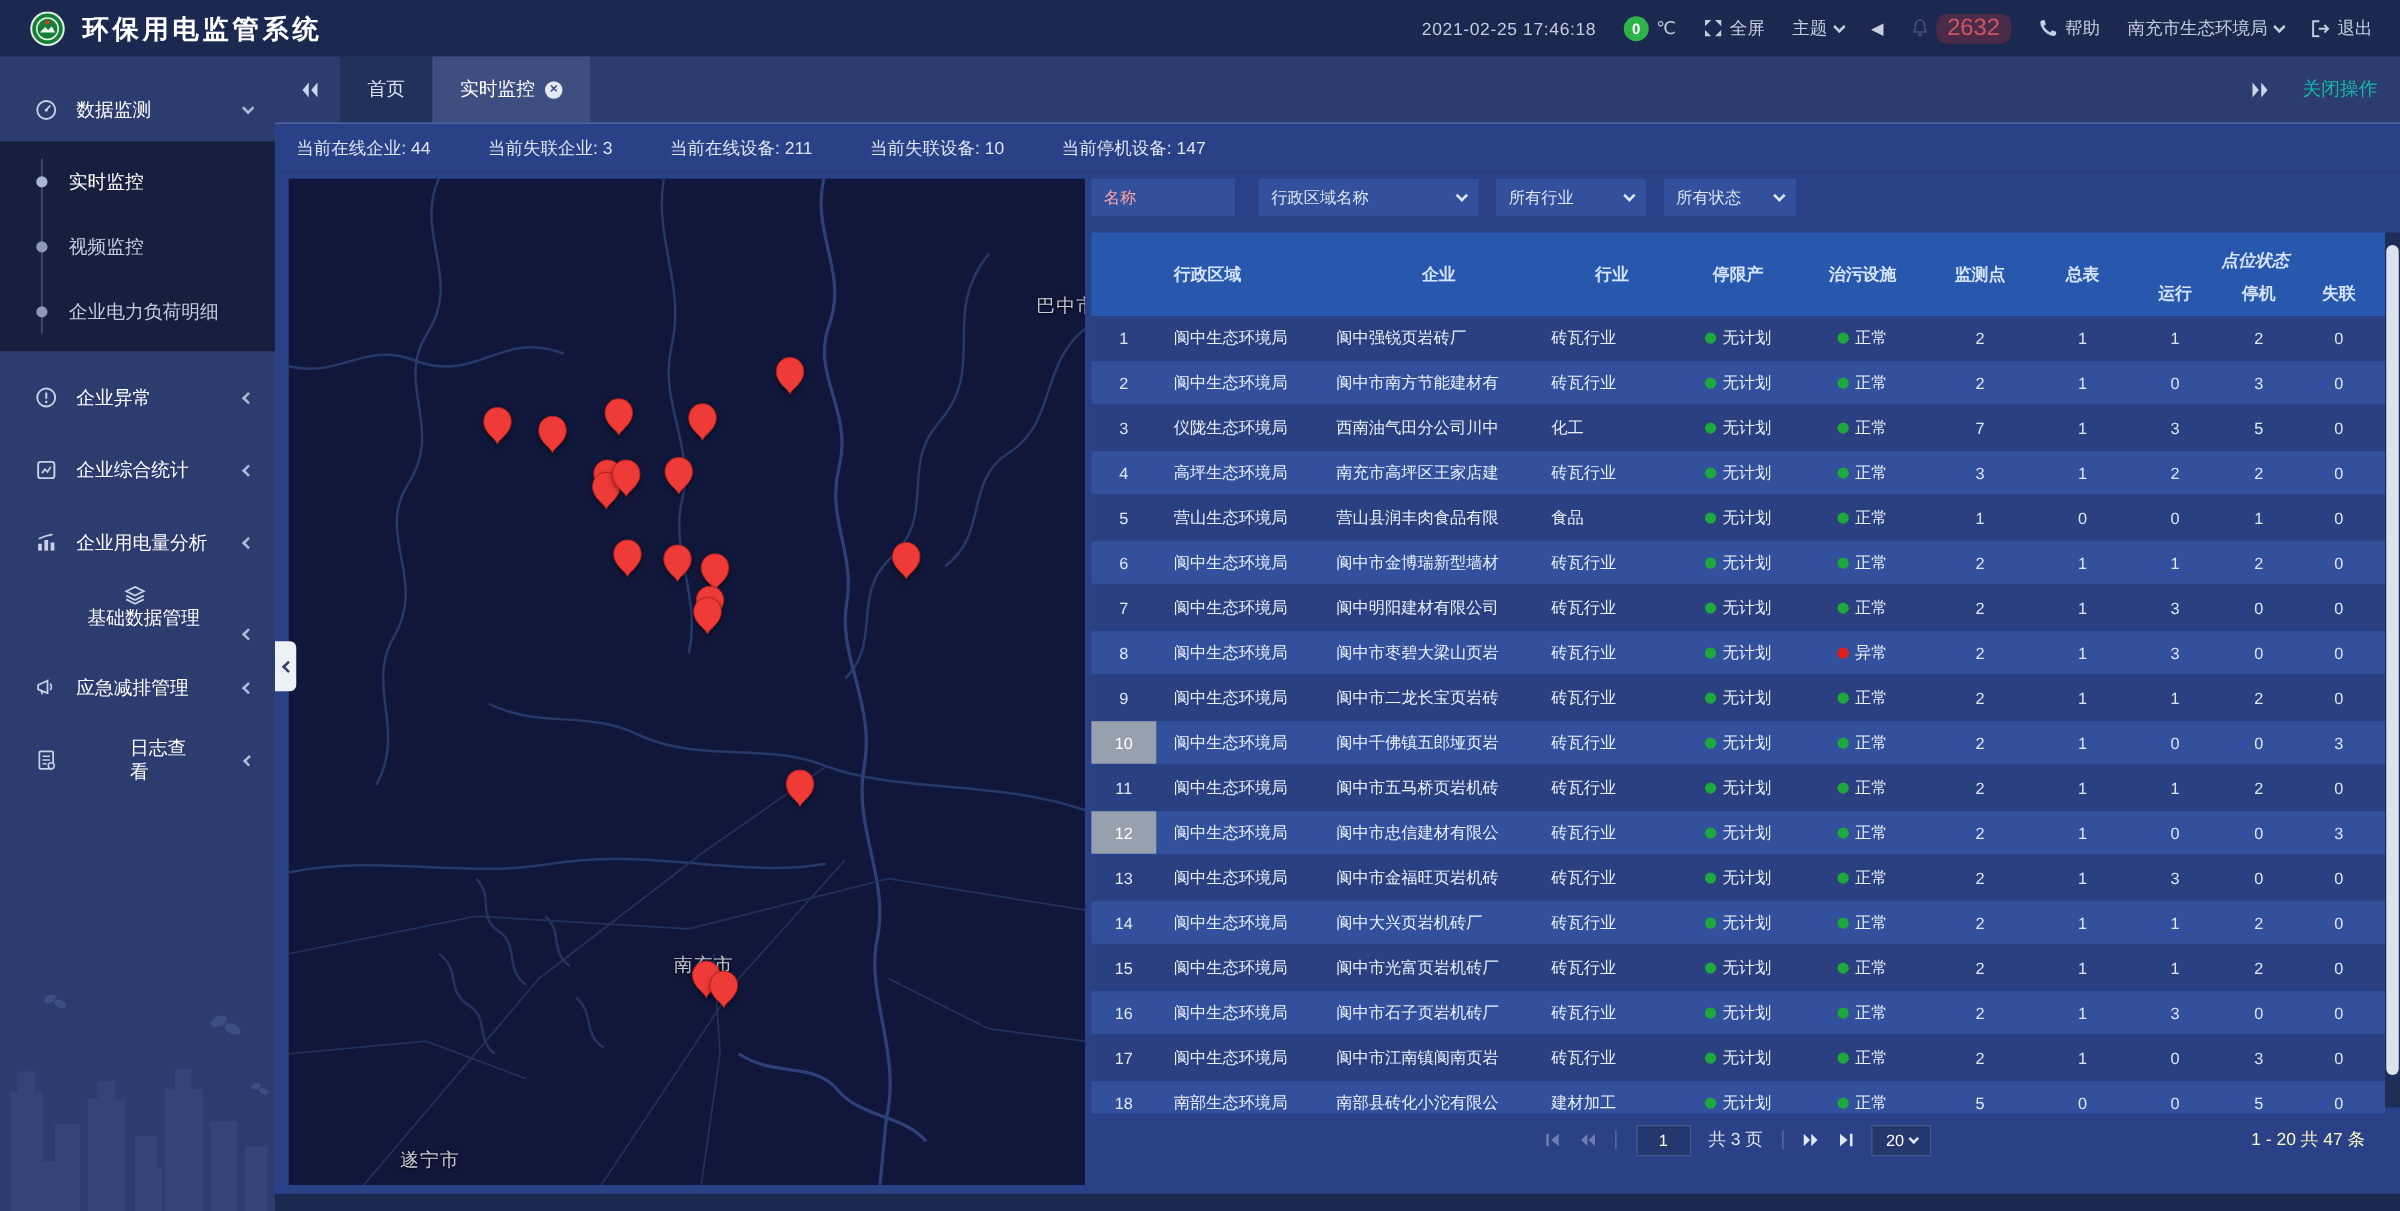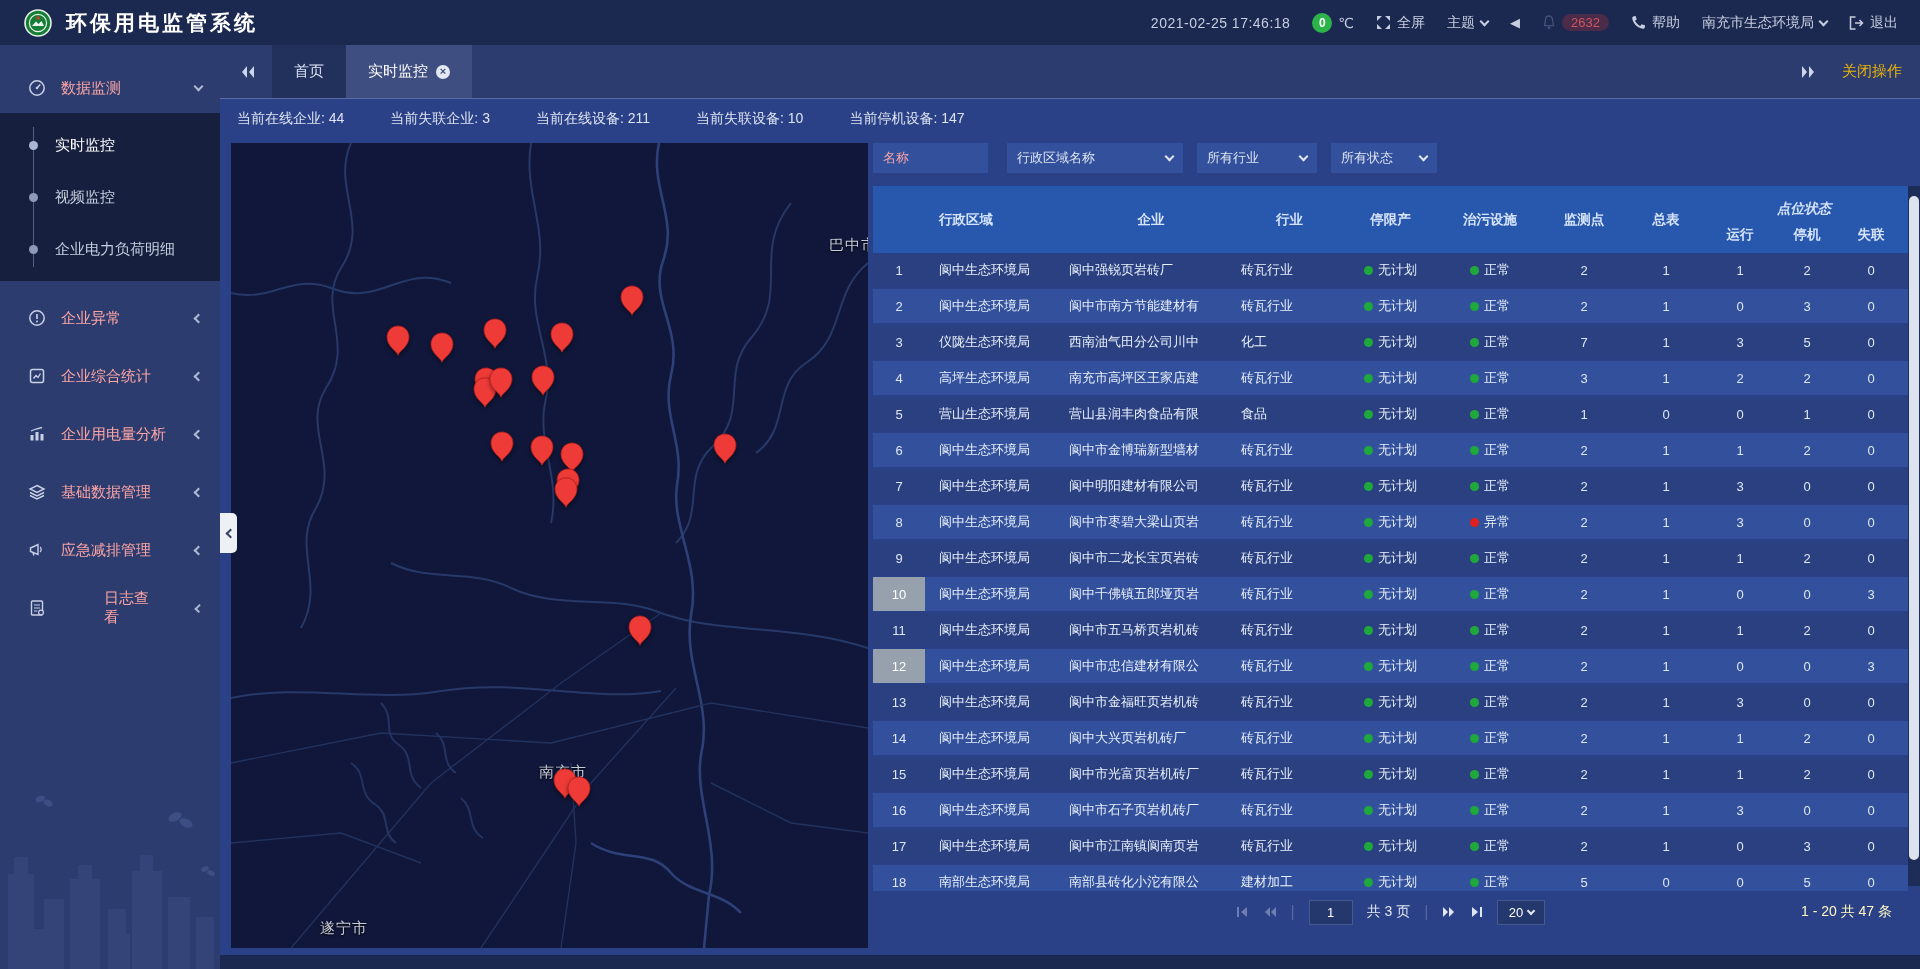--- a/index.html
+++ b/index.html
@@ -16,27 +16,27 @@
   .logo { width:28px; height:28px; margin-left:24px; flex:0 0 auto; }
   .app-title { margin-left:14px; font-size:21px; font-weight:bold; color:#ffffff; letter-spacing:3px; }
   .top-right { margin-left:auto; display:flex; align-items:center; gap:22px; padding-right:22px; font-size:14px; color:#c7cedf; }
   .dt { color:#c7cedf; letter-spacing:.5px; }
   .temp { display:flex; align-items:center; gap:6px; }
   .temp-badge { width:20px; height:20px; border-radius:50%; background:#2cb34a; color:#fff;
     font-size:12px; display:flex; align-items:center; justify-content:center; font-weight:bold; }
   .hitem { display:flex; align-items:center; gap:6px; cursor:pointer; white-space:nowrap; }
   .caret { width:7px; height:7px; border-left:2px solid #c7cedf; border-bottom:2px solid #c7cedf;
     transform:rotate(-45deg); margin-top:-3px; }
-  .bell-badge { background:#4a2b49; color:#cf5560; border-radius:9px; padding:1px 9px; font-size:13px; }
+  .bell-badge { background:#4a2b49; color:#cf5560; border-radius:9px; padding:1px 9px; font-size:19px; }
   .muted-ico { opacity:.55; }
   
   .sidebar { position:absolute; left:0; top:45px; width:220px; height:924px; background:#2d3c6e; z-index:20; overflow:hidden; }
   .menu { padding-top:18px; }
   .mitem { height:50px; display:flex; align-items:center; padding:0 18px 0 28px; cursor:pointer;
-    color:#fca5a5; font-size:15px; position:relative; }
+    color:#ffffff; font-size:15px; position:relative; }
   .mitem .mico { width:20px; margin-right:13px; display:flex; align-items:center; }
   .mitem .chev { margin-left:auto; width:7px; height:7px; border-left:2px solid #aeb9d6; border-bottom:2px solid #aeb9d6; }
   .chev.left { transform:rotate(45deg); }
   .chev.down { transform:rotate(-45deg); margin-top:-4px; }
   .submenu { background:#161f3e; padding:6px 0; position:relative; }
   .submenu .guide { position:absolute; left:33px; top:14px; bottom:14px; width:1px; background:#55608a; }
   .sitem { height:52px; display:flex; align-items:center; padding-left:55px; font-size:15px; color:#c6cede; cursor:pointer; position:relative; }
   .sitem .dot-b { position:absolute; left:29px; width:9px; height:9px; border-radius:50%; background:#8d99bb; }
   .sitem.active { color:#ffffff; }
   .sitem.active .dot-b { background:#aab6d8; }
@@ -46,21 +46,21 @@
   .collapse-handle .chev { width:7px; height:7px; border-left:2px solid #38406a; border-bottom:2px solid #38406a; transform:rotate(45deg); margin-left:3px; }
   
   .tabbar { position:absolute; left:220px; top:45px; width:1700px; height:53px; background:#2d3c6e;
     display:flex; align-items:stretch; z-index:10; }
   .tab-arrows { display:flex; align-items:center; padding:0 16px 0 20px; color:#cdd5ea; font-size:17px; cursor:pointer; letter-spacing:-2px; }
   .tab { display:flex; align-items:center; gap:8px; padding:0 22px; font-size:15px; color:#dbe2f2; cursor:pointer; }
   .tab.home { background:#22305c; }
   .tab.active { background:#3e4e80; color:#ffffff; }
   .tab-close { width:14px; height:14px; border-radius:50%; background:#e3e8f2; color:#3e4e80;
     font-size:11px; line-height:13px; text-align:center; font-weight:bold; cursor:pointer; }
-  .tabbar-right { margin-left:auto; display:flex; align-items:center; gap:26px; padding-right:18px; color:#eab308; font-size:15px; }
+  .tabbar-right { margin-left:auto; display:flex; align-items:center; gap:26px; padding-right:18px; color:#14b8a6; font-size:15px; }
   
   .statsbar { position:absolute; left:220px; top:98px; width:1700px; height:40px; background:#2b4187;
     border-top:1px solid #5a6ca6; display:flex; align-items:center; gap:46px; padding-left:17px;
     font-size:14px; color:#dde4f2; z-index:10; }
   .stat { white-space:nowrap; }
   
   .content { position:absolute; left:220px; top:138px; width:1700px; height:817px; background:#2b4187; }
   
   .map { position:absolute; left:11px; top:5px; width:637px; height:805px; background:#10173a; overflow:hidden; cursor:grab; }
   .map-label { position:absolute; transform:translate(-50%,-50%); color:#c6cbd6; font-size:15px; letter-spacing:1px; text-shadow:0 1px 2px #000; white-space:nowrap; }
@@ -230,21 +230,21 @@
         <svg width="18" height="18" viewBox="0 0 18 18">
             <rect x="2.5" y="10" width="3" height="5.5" fill="#c9d1e6"></rect>
             <rect x="7.5" y="7" width="3" height="8.5" fill="#c9d1e6"></rect>
             <rect x="12.5" y="9" width="3" height="6.5" fill="#c9d1e6"></rect>
             <path d="M3 6 L8 4 L14 2.5" fill="none" stroke="#c9d1e6" stroke-width="1.3"></path>
           </svg>
       </span>
       <span>企业用电量分析</span>
       <span class="chev left"></span>
     </div>
-    <div class="mitem" style="margin-top:8px;">
+    <div class="mitem" style="margin-top:8px;flex-direction:column;">
       <span class="mico">
         <svg width="18" height="18" viewBox="0 0 18 18">
             <path d="M9 2.5 L16 6 L9 9.5 L2 6 Z" fill="none" stroke="#c9d1e6" stroke-width="1.4"></path>
             <path d="M2 9.5 L9 13 L16 9.5" fill="none" stroke="#c9d1e6" stroke-width="1.4"></path>
             <path d="M2 12.5 L9 16 L16 12.5" fill="none" stroke="#c9d1e6" stroke-width="1.4"></path>
           </svg>
       </span>
       <span>基础数据管理</span>
       <span class="chev left"></span>
     </div>

